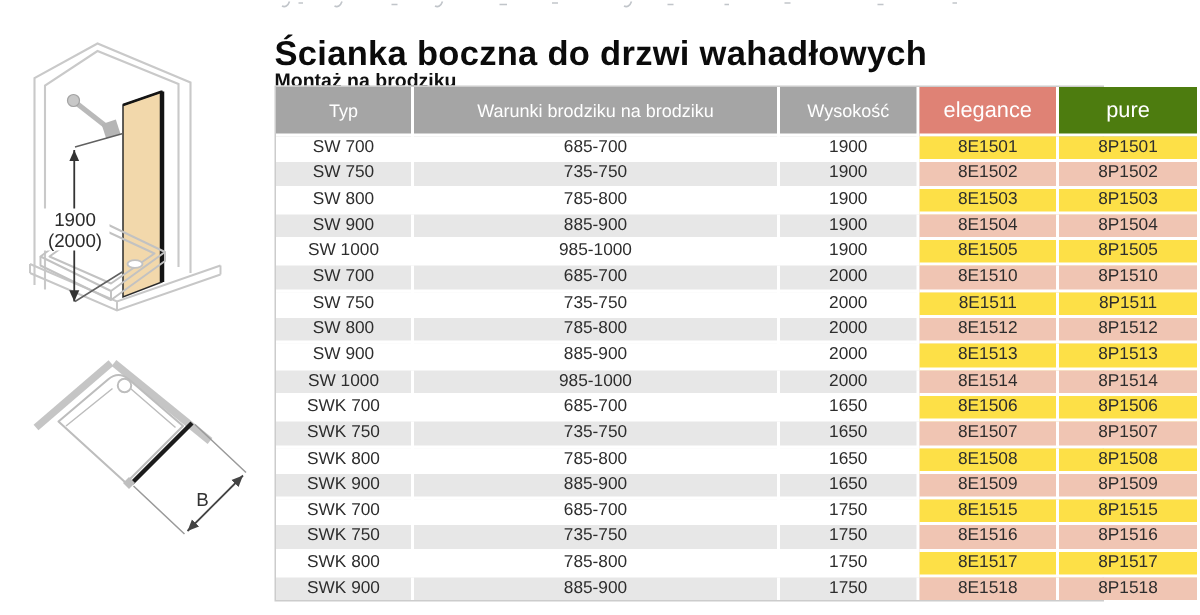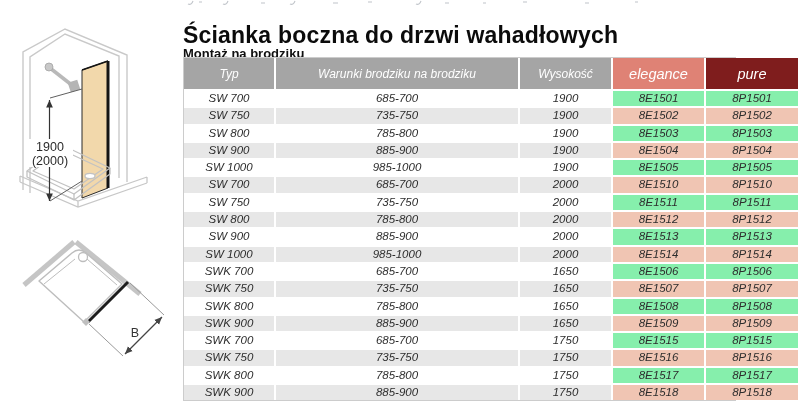--- a/index.html
+++ b/index.html
@@ -16,41 +16,41 @@
   .subtitle {
     position:absolute; left:183px; top:35px;
     font-size:13px; font-weight:bold; color:#101010;
   }
   .frag { position:absolute; left:183px; top:0; }
   .diagram-front { position:absolute; left:0; top:0; }
   .diagram-top   { position:absolute; left:0; top:230px; }
 
   .tablewrap {
     position:absolute; left:183px; top:57px; width:553px;
-    border:1px solid #cccccc; background:#fff;font-style:italic;
+    border:1px solid #cccccc; background:#fff;
   }
   table { border-collapse:separate; border-spacing:0; table-layout:fixed; width:100%; }
   th {
     height:33px; background:#a5a5a5; color:#ffffff; font-weight:400; font-size:12px;
     border-right:2px solid #ffffff; border-bottom:2px solid #ffffff;
     padding:0; text-align:center; vertical-align:middle;
   }
   th.hdr-elegance { background:#df8275; font-size:14.5px; }
-  th.hdr-pure     { background:#7f1d1d; font-size:14.5px; }
+  th.hdr-pure     { background:#4d7c0f; font-size:14.5px; }
   th:last-child { border-right:none; }
   td {
     height:15.3px; line-height:15.3px; font-size:11.5px; color:#2d2d2d;
     text-align:center; padding:0; white-space:nowrap;
     border-right:2px solid #ffffff; border-bottom:2px solid #ffffff;
     background:#ffffff;
   }
   td:last-child { border-right:none; }
   tr:last-child td { border-bottom:none; }
   tr.alt td { background:#e7e7e7; }
-  td.salmon { background:#86efac; }
+  td.salmon { background:#fde047; }
   tr.alt td.salmon { background:#f0c5b3;text-align:center; }
 
   svg text { font-family:"Liberation Sans", sans-serif; }
 </style>
 </head>
 <body>
 
 <svg class="frag" width="560" height="6" viewBox="0 0 560 6">
   <path d="M10,1 c-1,3 -3,4 -5,3 M16,2 h3 M45,1 c-1,3 -3,4 -5,3 M78,3 h4 M112,1 c-1,3 -3,4 -5,3 M150,3 h5 M185,2 h4 M238,1 c-1,3 -3,4 -5,3 M262,3 h4 M300,3 h3 M340,2 h4 M402,3 h4 M452,2 h3" stroke="#a6acb4" stroke-width="1.1" fill="none" opacity="0.7"></path>
 </svg>

